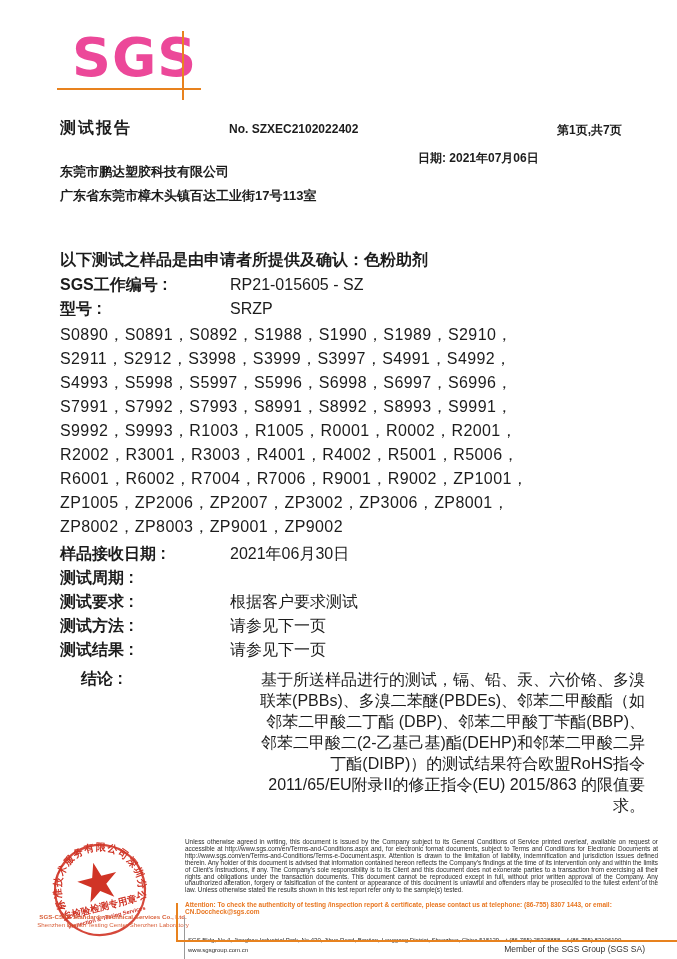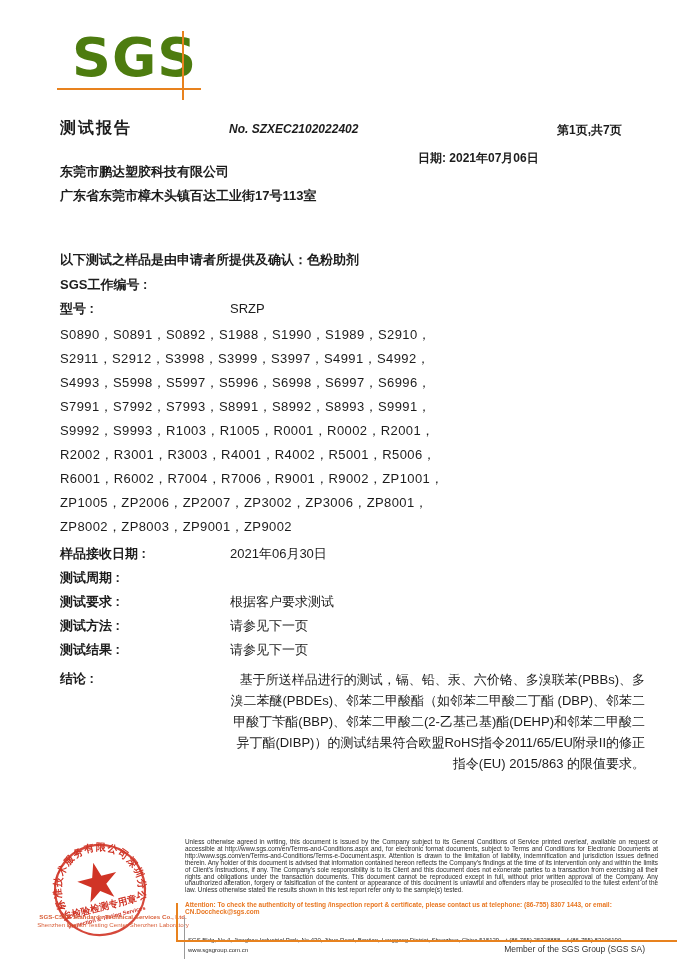--- a/index.html
+++ b/index.html
@@ -1,40 +1,40 @@
 <!DOCTYPE html>
 <html><head>
 <meta charset="utf-8">
 <style>
   html,body{margin:0;padding:0;background:#fff;}
   body{font-family:"Liberation Sans","DejaVu Sans",sans-serif;color:#1c1c1c;}
   .page{position:relative;width:677px;height:959px;background:#fff;overflow:hidden;}
 
   
   .logo-text{position:absolute;left:72px;top:26px;font-size:54px;font-weight:bold;
-    color:#4d7c0f;letter-spacing:1px;font-family:"DejaVu Sans",sans-serif;}
+    color:#ec4899;letter-spacing:1px;font-family:"DejaVu Sans",sans-serif;}
   .logo-hline{position:absolute;left:57px;top:88px;width:144px;height:2px;background:#e8821e;}
   .logo-vline{position:absolute;left:182px;top:31px;width:2px;height:69px;background:#e8821e;}
 
   
   .doc-title{position:absolute;left:60px;top:118px;font-size:16px;font-weight:bold;letter-spacing:2px;}
-  .report-no{position:absolute;left:229px;top:122px;font-size:12px;font-weight:bold;font-style:italic;}
+  .report-no{position:absolute;left:229px;top:122px;font-size:12px;font-weight:bold;}
   .report-date{position:absolute;left:418px;top:122px;font-size:12px;font-weight:bold;margin-top:28px;}
   .report-page{position:absolute;left:557px;top:122px;font-size:12px;font-weight:bold;}
 
   .company{position:absolute;left:60px;top:160px;font-size:13px;font-weight:bold;line-height:24px;}
 
   
-  .fields{position:absolute;left:60px;top:250px;width:585px;font-size:13px;}
+  .fields{position:absolute;left:60px;top:250px;width:585px;font-size:16px;}
   .row{display:flex;margin-bottom:5px;line-height:19px;}
   .row .lbl{width:170px;font-weight:bold;flex:0 0 170px;}
   .row .val{flex:1;}
   .intro{font-weight:bold;margin-bottom:6px;line-height:19px;}
   .ref-line{line-height:24px;letter-spacing:0.4px;}
-  .conclusion-row{margin-top:10px;}
+  .conclusion-row{margin-top:10px;margin-left:21px;}
   .conclusion-row .val{line-height:21px;text-align:right;}
 
   
   .legal{position:absolute;left:185px;top:839px;width:473px;font-size:6.4px;
     line-height:6.9px;text-align:justify;color:#2b2b2b;}
   .attention{position:absolute;left:185px;top:901px;width:473px;font-size:6.5px;
     line-height:7px;font-weight:bold;color:#e87722;}
   .addr{position:absolute;left:184px;top:917px;width:474px;font-size:6px;line-height:9.5px;
     color:#2b2b2b;white-space:pre-wrap;border-left:1px solid #999;padding-left:3px;}
   .footer-hline{position:absolute;left:176px;top:940px;width:501px;height:2px;background:#e8821e;}
@@ -64,20 +64,21 @@
   <div class="company">
     <div>东莞市鹏达塑胶科技有限公司</div>
     <div>广东省东莞市樟木头镇百达工业街17号113室</div>
   </div>
 
   <div class="fields">
     <div class="intro">以下测试之样品是由申请者所提供及确认：色粉助剂</div>
 
     <div class="row">
       <div class="lbl">SGS工作编号 :</div>
+      <div class="val">RP21-015605 - SZ</div>
     </div>
 
     <div class="row">
       <div class="lbl">型号 :</div>
       <div class="val">SRZP</div>
     </div>
 
     <div class="row">
       <div class="val">
         <div class="ref-line">S0890，S0891，S0892，S1988，S1990，S1989，S2910，</div>

